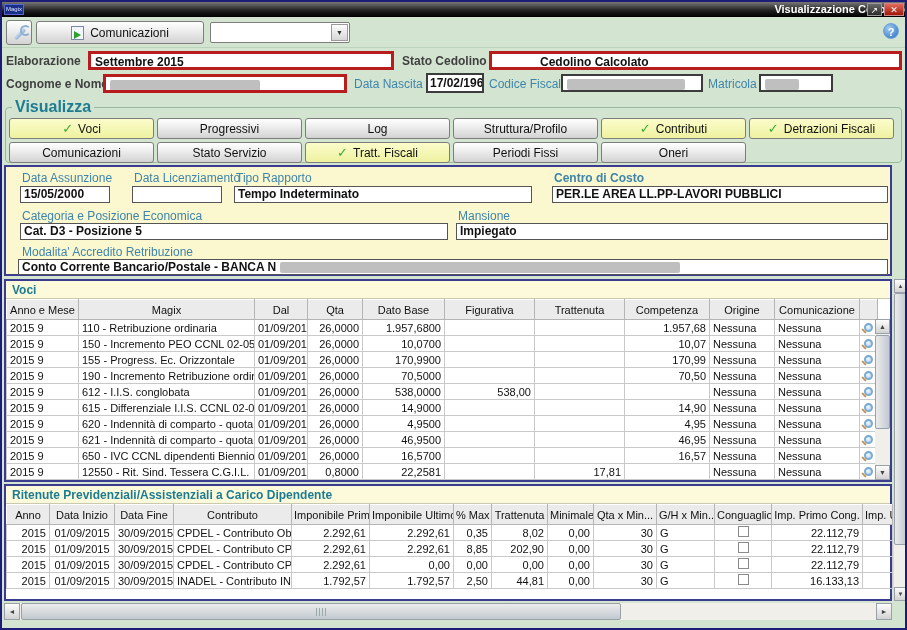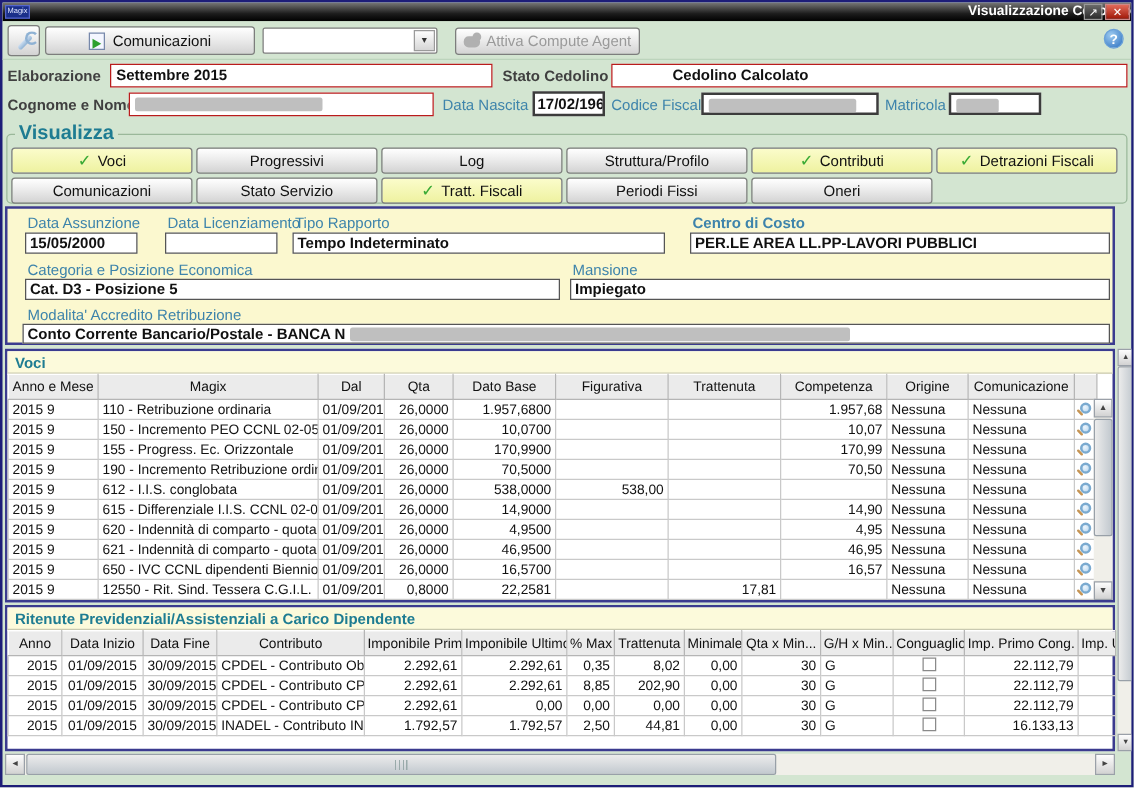--- a/index.html
+++ b/index.html
@@ -45,21 +45,21 @@
   .puzzle-icon { position:relative; width:13px; height:9px; background:#b0b0b0; border-radius:4px;}
   .puzzle-icon::after { content:""; position:absolute; left:7px; top:-3px; width:7px; height:7px;
                         background:#b0b0b0; border-radius:50%;}
   .help-icon { position:absolute; right:6px; top:6px; width:16px; height:16px; border-radius:50%;
                background:radial-gradient(circle at 35% 30%, #9ecbf0, #2b6fc0); color:#fff;
                font-weight:bold; font-size:11px; text-align:center; line-height:16px; border:1px solid #6aa0d8;}
 
   
   .lab-red { position:absolute; color:#404040; font-weight:bold; font-size:12px; }
   .lab-blue { position:absolute; color:#3e84ab; font-size:12px; }
-  .fld { position:absolute; background:#fff; border:1px solid #b91c1c; font-weight:bold;
+  .fld { position:absolute; background:#fff; border:3px solid #b91c1c; font-weight:bold;
          font-size:12px; padding:1px 4px; overflow:hidden; white-space:nowrap; }
   .fld-dark { border:2px solid #3c3c3c; }
   .redact { display:inline-block; background:#bfbfbf; border-radius:2px; height:11px; vertical-align:middle;}
 
   #lab-elaborazione { left:4px; top:52px; }
   #fld-elaborazione { left:86px; top:49px; width:306px; height:19px; }
   #lab-stato        { left:400px; top:52px; }
   #fld-stato        { left:487px; top:49px; width:413px; height:19px;padding-left:48px; }
   #lab-cognome      { left:4px; top:75px; }
   #fld-cognome      { left:101px; top:72px; width:244px; height:19px; }
@@ -152,24 +152,20 @@
       <span class="wrench"></span>
     </div>
     <div class="btn3d comms-btn">
       <span class="doc-icon"></span>
       <span>Comunicazioni</span>
     </div>
     <div class="combo">
       <span></span>
       <span class="arrow-btn">▼</span>
     </div>
-    <div class="btn3d attiva-btn">
-      <span class="puzzle-icon"></span>
-      <span>Attiva Compute Agent</span>
-    </div>
     <div class="help-icon">?</div>
   </div>
 
   <span class="lab-red" id="lab-elaborazione">Elaborazione</span>
   <div class="fld" id="fld-elaborazione">Settembre  2015</div>
   <span class="lab-red" id="lab-stato">Stato Cedolino</span>
   <div class="fld" id="fld-stato">Cedolino Calcolato</div>
 
   <span class="lab-red" id="lab-cognome">Cognome e Nome</span>
   <div class="fld" id="fld-cognome"><span class="redact" style="width:150px"></span></div>

